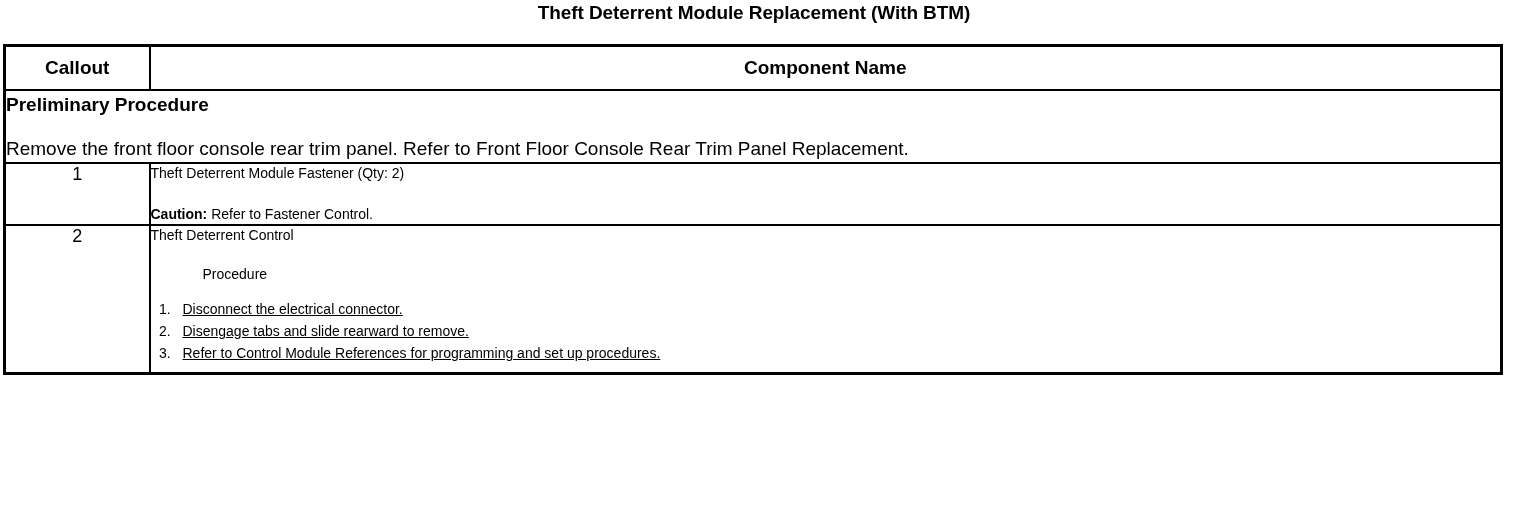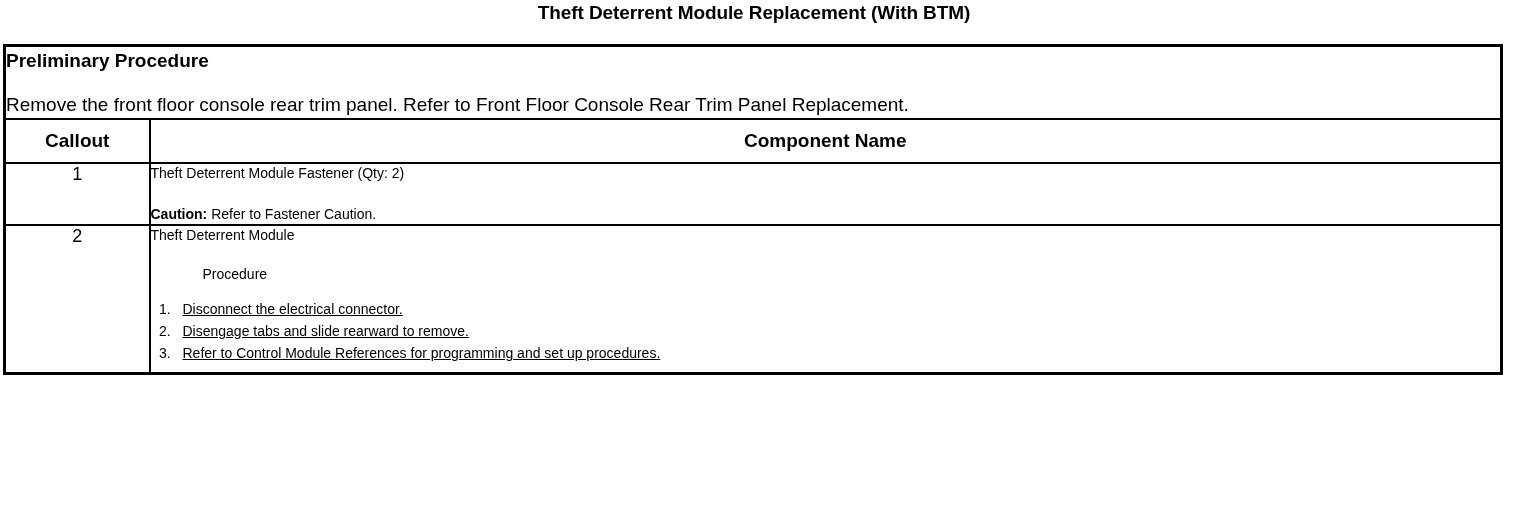--- a/index.html
+++ b/index.html
@@ -126,44 +126,44 @@
   <div class="doc-title">Theft Deterrent Module Replacement (With BTM)</div>
 
   <table class="proc-table">
     <colgroup>
       <col class="c-callout">
       <col class="c-name">
     </colgroup>
     <tbody>
 
       <tr>
+        <td class="hdr-cell">Callout</td>
+        <td class="hdr-cell">Component Name</td>
+      </tr>
+
+      <tr>
         <td class="prelim-cell" colspan="2">
           <p class="prelim-title">Preliminary Procedure</p>
           <p class="prelim-body">Remove the front floor console rear trim panel. Refer to Front Floor Console Rear Trim Panel Replacement.</p>
         </td>
       </tr>
 
       <tr>
-        <td class="hdr-cell">Callout</td>
-        <td class="hdr-cell">Component Name</td>
-      </tr>
-
-      <tr>
         <td class="callout-cell">1</td>
         <td class="name-cell">
           <p class="line">Theft Deterrent Module Fastener (Qty: 2)</p>
           <div class="spacer-sm"></div>
-          <p class="line"><span class="bold">Caution:</span><span> Refer to Fastener Caution.</span></p>
+          <p class="line"><span class="bold">Caution:</span><span> Refer to Fastener Control.</span></p>
         </td>
       </tr>
 
       <tr>
         <td class="callout-cell">2</td>
         <td class="name-cell">
-          <p class="line">Theft Deterrent Module</p>
+          <p class="line">Theft Deterrent Control</p>
           <div class="spacer-md"></div>
           <p class="sub-head">Procedure</p>
           <ol class="steps">
             <li>Disconnect the electrical connector.</li>
             <li>Disengage tabs and slide rearward to remove.</li>
             <li>Refer to Control Module References for programming and set up procedures.</li>
           </ol>
         </td>
       </tr>
 

